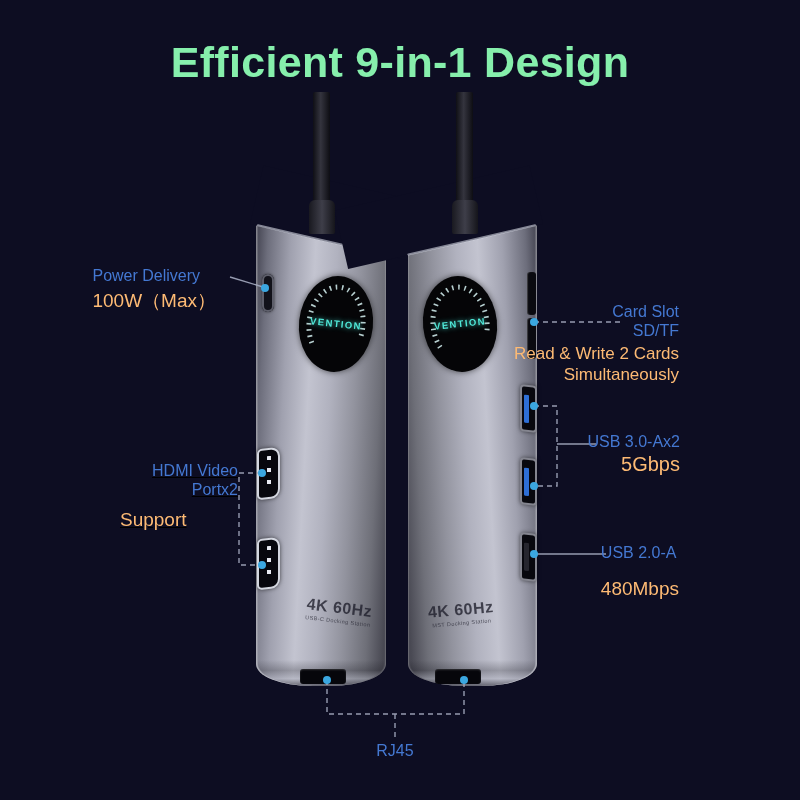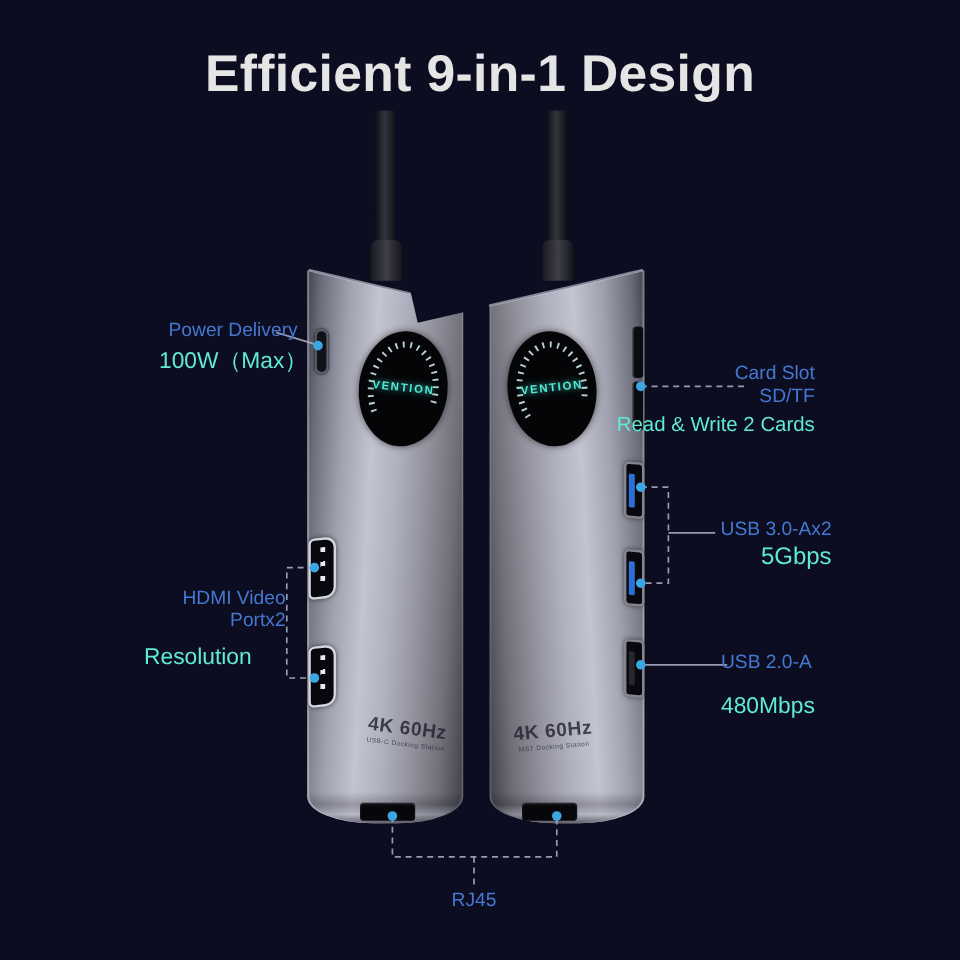--- a/index.html
+++ b/index.html
@@ -5,21 +5,21 @@
   * { margin:0; padding:0; box-sizing:border-box; }
   html,body { background:#0d0d22; }
   .canvas {
     position:relative; width:800px; height:800px; overflow:hidden;
     background:#0d0d22;
     font-family:"Liberation Sans", sans-serif;
   }
   
   .title {
     position:absolute; top:38px; left:0; width:100%;
-    text-align:center; color:#e5e5e5; font-size:43px; font-weight:700;
+    text-align:center; color:#86efac; font-size:43px; font-weight:700;
     letter-spacing:.3px;
   }
   
   .cable {
     position:absolute; top:92px; width:17px; height:116px; z-index:6;
     background:linear-gradient(90deg,#0f0f15,#34343e 45%,#0d0d13);
     border-radius:2px;
   }
   .cable.left  { left:313px; }
   .cable.right { left:456px; }
@@ -100,29 +100,29 @@
   .usba.u31 .tongue, .usba.u32 .tongue { background:#2e6fd6; }
   .usba.u20 .tongue { background:#26262e; }
   .rj45 { bottom:2px; width:46px; height:15px; background:#06060b; border-radius:3px;
     box-shadow:inset 0 1px 2px rgba(255,255,255,.18); z-index:6; }
   .device.left .rj45 { left:44px; } .device.right .rj45 { left:27px; }
   
   .overlay { position:absolute; left:0; top:0; z-index:7; pointer-events:none; }
   
   .callout { position:absolute; z-index:8; }
   .callout .lbl { color:#4478d2; font-size:16px; line-height:1.2; }
-  .callout .det { color:#5eead4; font-weight:700; }
-  #co-power { right:544px; top:266px; text-align:center; }
+  .callout .det { color:#fdba74; font-weight:700; }
+  #co-power { right:584px; top:266px; text-align:left; }
   #co-power .det { font-size:19px; margin-top:3px; font-weight:400; }
-  #co-hdmi { left:104px; top:489px; width:134px; }
+  #co-hdmi { left:104px; top:461px; width:134px;text-decoration:underline; }
   #co-hdmi .lbl { text-align:right; }
   #co-hdmi .det { font-size:19px; font-weight:400; line-height:1.22; padding-left:16px; margin-top:9px; }
   #co-sdtf { right:121px; top:302px; text-align:right; }
   #co-sdtf .det { font-size:17px; line-height:1.22; margin-top:4px; font-weight:400;margin-left:20px; }
-  #co-usb3 { right:107px; top:432px; text-align:right; }
+  #co-usb3 { right:120px; top:432px; text-align:right; }
   #co-usb3 .det { font-size:20px; margin-top:2px; font-weight:400; }
   #co-usb2 { right:121px; top:543px; text-align:left; }
   #co-usb2 .det { font-size:19px; margin-top:16px; font-weight:400; }
   #co-rj45 { left:315px; top:741px; width:160px; text-align:center; }
   #co-rj45 .det { font-size:21px; margin-top:3px; font-weight:400; }
 </style>
 </head>
 <body>
 
 <div class="canvas">
@@ -205,31 +205,32 @@
   </svg>
 
   <div class="callout" id="co-power">
     <div class="lbl">Power Delivery</div>
     <div class="det">100W（Max）</div>
   </div>
 
   <div class="callout" id="co-hdmi">
     <div class="lbl">HDMI Video Portx2</div>
     <div class="det">
-      <div>Resolution</div>
+      <div>Support</div>
     </div>
   </div>
 
   <div class="callout" id="co-sdtf">
     <div class="lbl">
       <div>Card Slot</div>
       <div>SD/TF</div>
     </div>
     <div class="det">
       <div>Read &amp; Write 2 Cards</div>
+      <div>Simultaneously</div>
     </div>
   </div>
 
   <div class="callout" id="co-usb3">
     <div class="lbl">USB 3.0-Ax2</div>
     <div class="det">5Gbps</div>
   </div>
 
   <div class="callout" id="co-usb2">
     <div class="lbl">USB 2.0-A</div>

